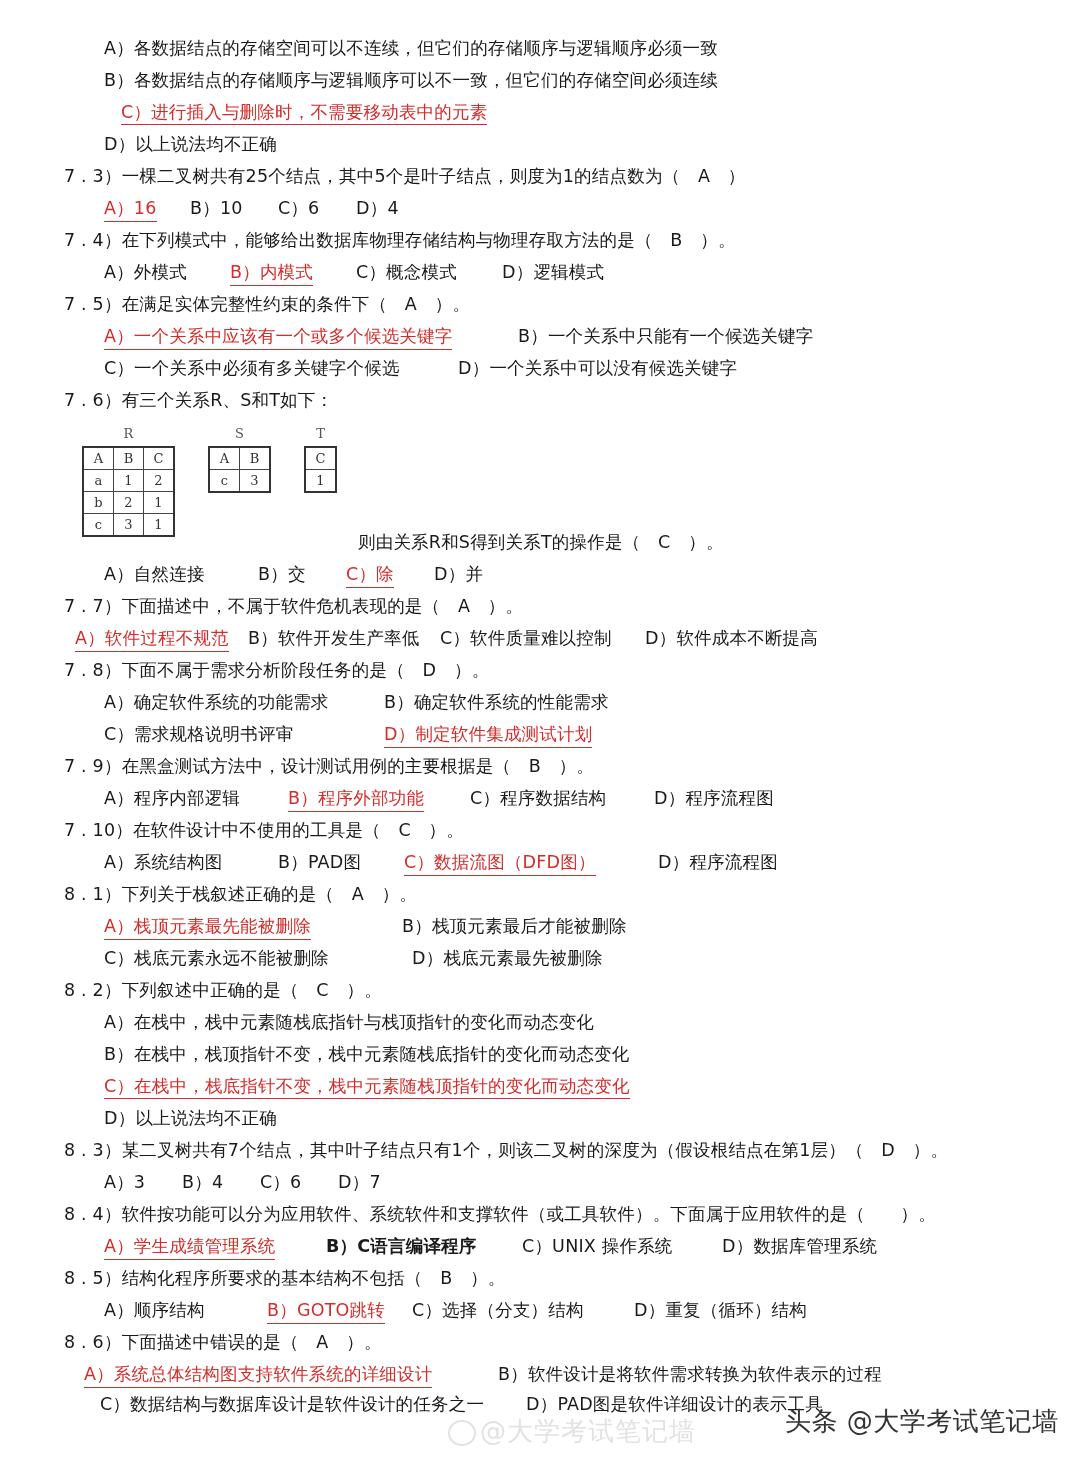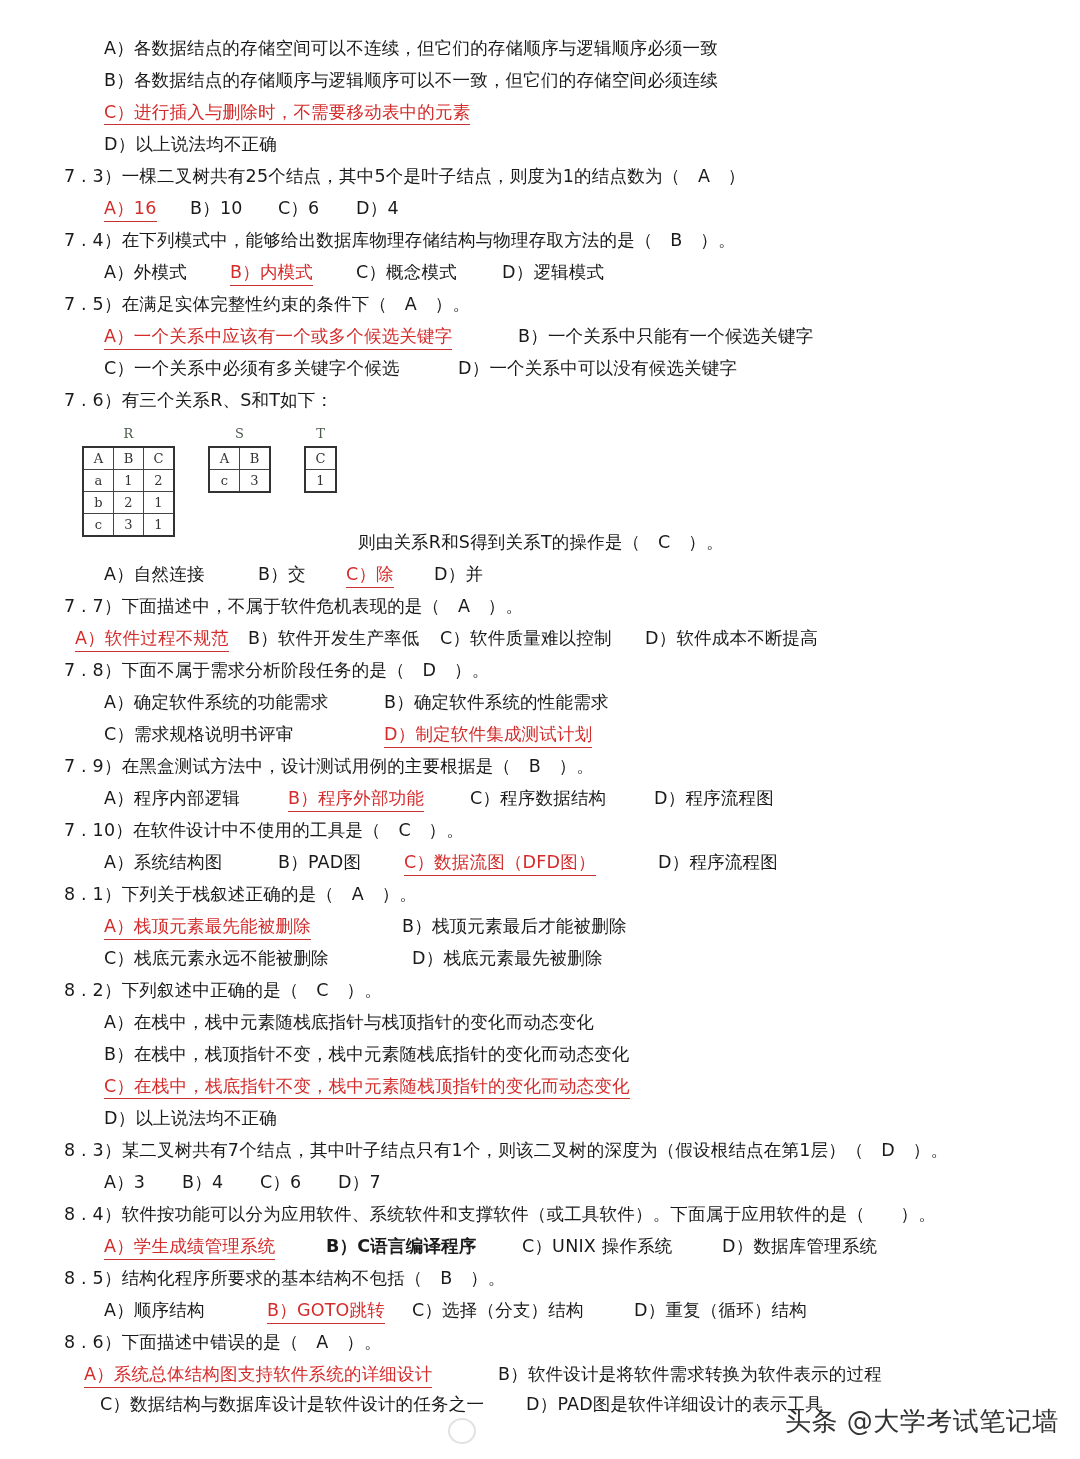--- a/index.html
+++ b/index.html
@@ -38,21 +38,21 @@
   .wm2 {
     position: absolute; left: 785px; top: 1404px; font-size: 26px; color: #333333;
     letter-spacing: 0.5px;
   }
 </style>
 </head>
 <body>
 
 <div class="line" style="left:104px; top:37px;">A）各数据结点的存储空间可以不连续，但它们的存储顺序与逻辑顺序必须一致</div>
 <div class="line" style="left:104px; top:69px;">B）各数据结点的存储顺序与逻辑顺序可以不一致，但它们的存储空间必须连续</div>
-<div class="line" style="left:104px; top:101px;"><span class="ans">C）进行插入与删除时，不需要移动表中的元素</span></div>
+<div class="line" style="left:121px; top:101px;"><span class="ans">C）进行插入与删除时，不需要移动表中的元素</span></div>
 <div class="line" style="left:104px; top:133px;">D）以上说法均不正确</div>
 
 <div class="line q" style="top:165px;">7 . 3）一棵二叉树共有25个结点，其中5个是叶子结点，则度为1的结点数为（　A　）</div>
 <div class="line" style="top:197px; left:0; width:1080px;">
   <span class="opt ans" style="left:104px;">A）16</span>
   <span class="opt" style="left:190px;">B）10</span>
   <span class="opt" style="left:278px;">C）6</span>
   <span class="opt" style="left:356px;">D）4</span>
 </div>
 
@@ -220,15 +220,15 @@
 <div class="line" style="top:1363px; left:0; width:1080px;">
   <span class="opt ans" style="left:84px;">A）系统总体结构图支持软件系统的详细设计</span>
   <span class="opt" style="left:498px;">B）软件设计是将软件需求转换为软件表示的过程</span>
 </div>
 <div class="line" style="top:1393px; left:0; width:1080px;">
   <span class="opt" style="left:84px;margin-left:16px;">C）数据结构与数据库设计是软件设计的任务之一</span>
   <span class="opt" style="left:526px;">D）PAD图是软件详细设计的表示工具</span>
 </div>
 
 <div class="wm1">
-  <span class="w-icon"></span>
+  <span class="w-icon"></span><span>@大学考试笔记墙</span>
 </div>
 <div class="wm2">头条 @大学考试笔记墙</div>
 
 </body></html>

